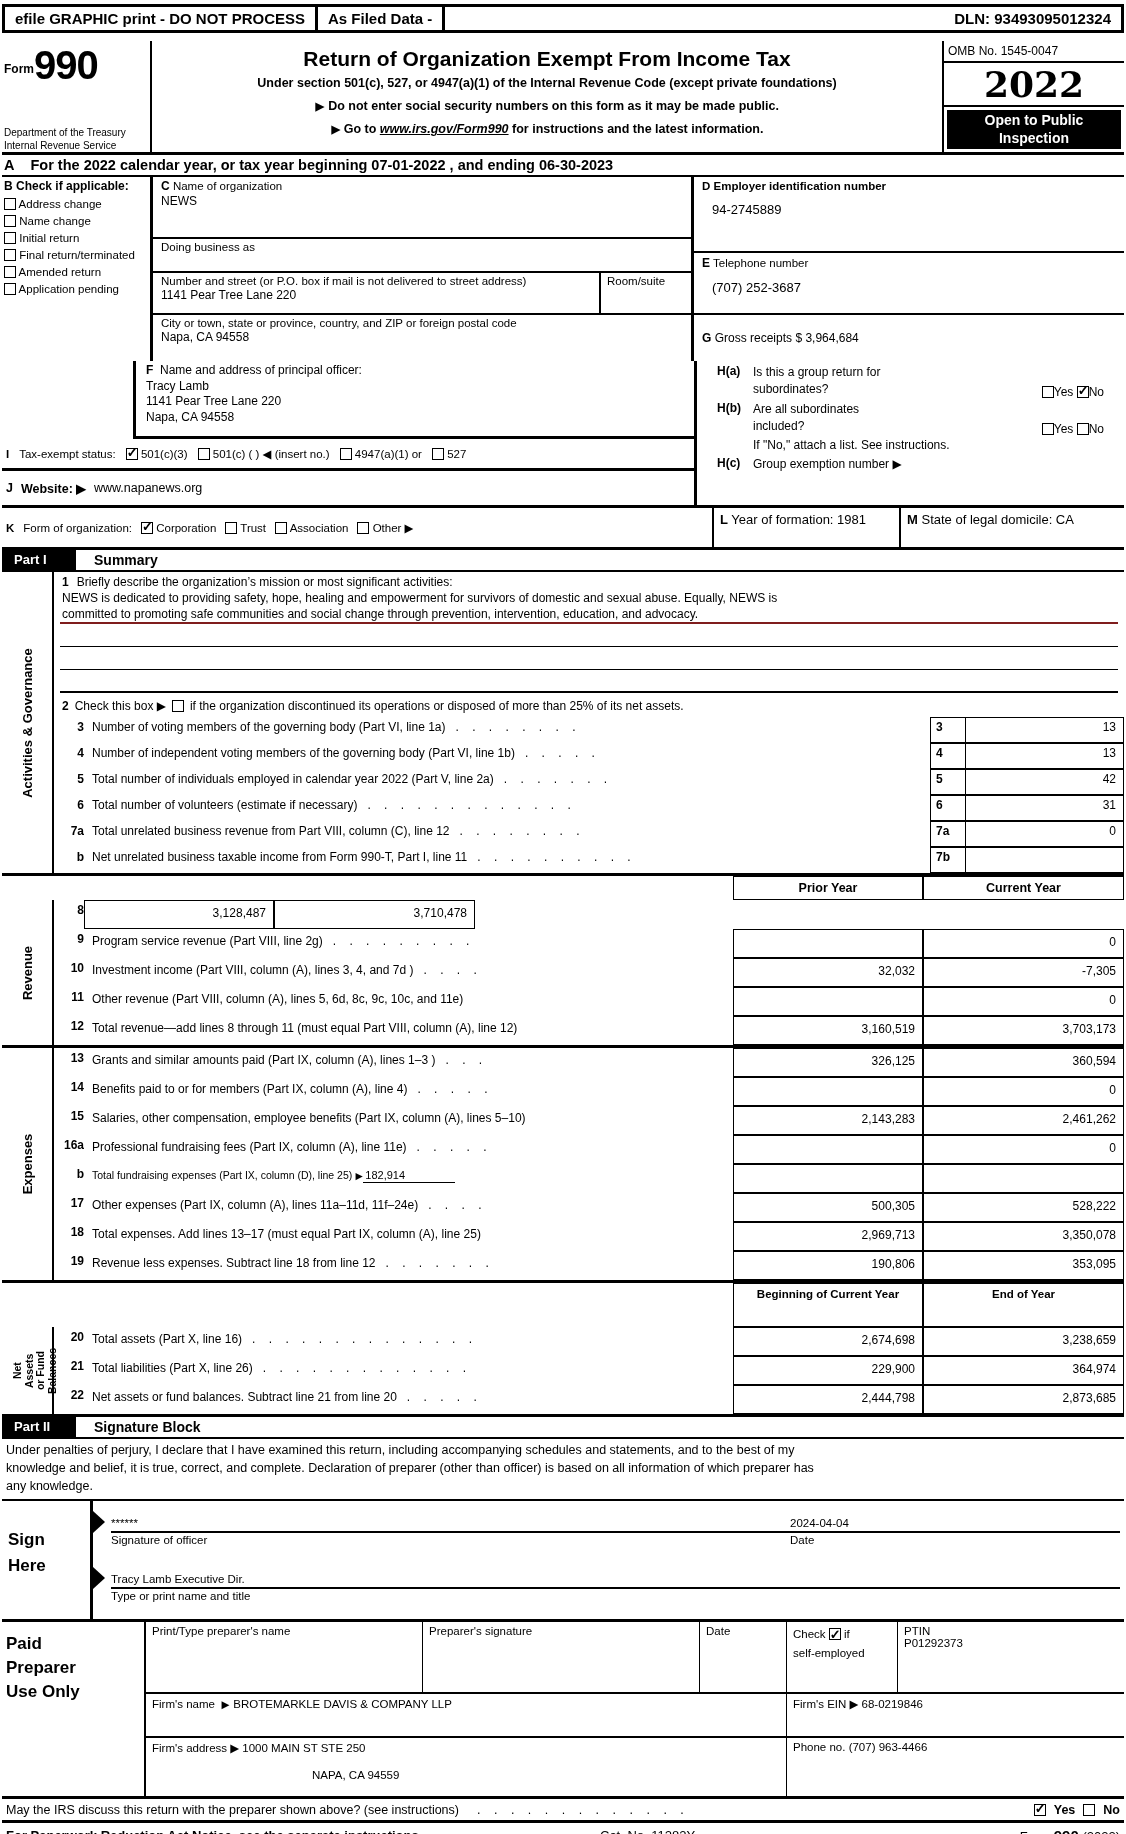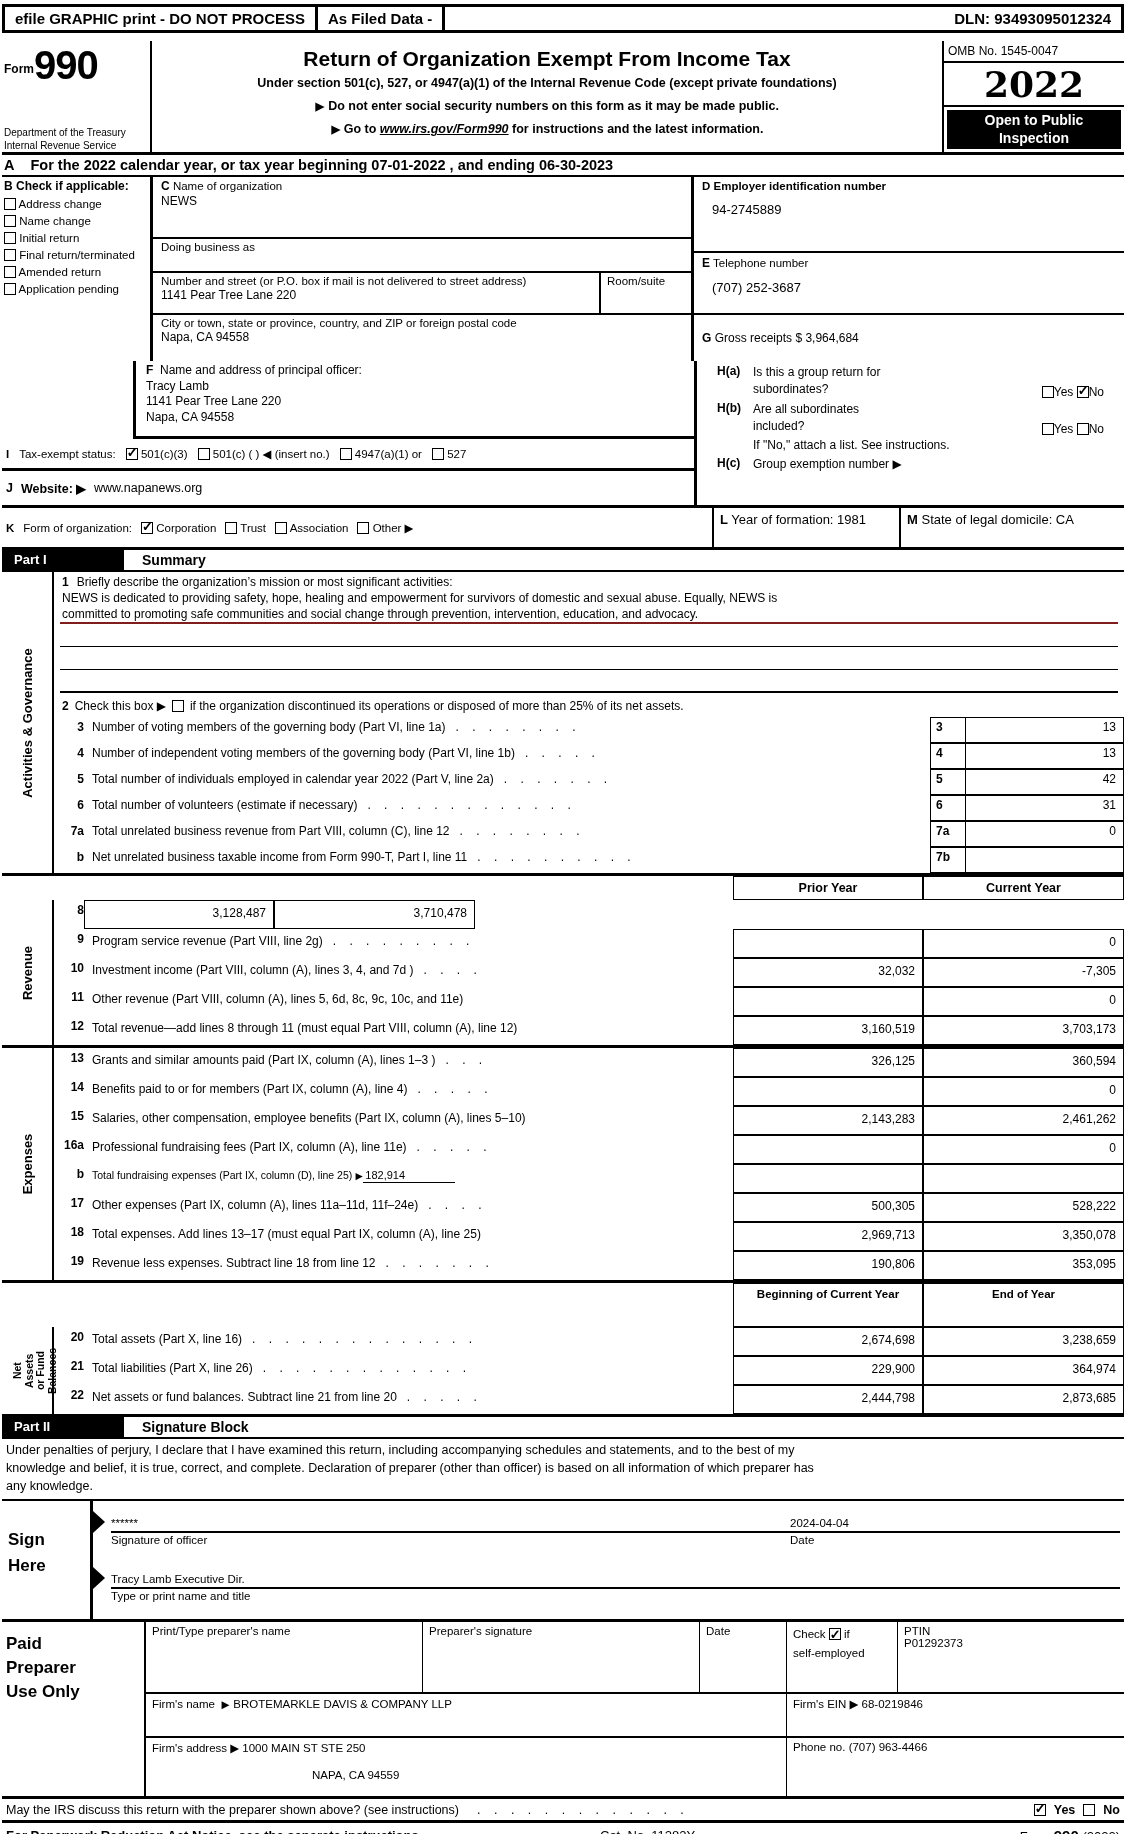--- a/index.html
+++ b/index.html
@@ -76,21 +76,21 @@
 
   
   .k-row{display:flex;margin:0 2px;border-top:3px solid #000;height:42px;}
   .k-main{flex:1;display:flex;align-items:center;gap:9px;padding:0 4px;font-size:11.5px;}
   .k-cell{border-left:2px solid #000;padding:4px 6px;font-size:13px;}
   .k-l{width:187px;}
   .k-m{width:225px;}
 
   
   .part-hd{display:flex;align-items:stretch;margin:0 2px;border-top:3px solid #000;border-bottom:2px solid #000;}
-  .pbox{background:#000;color:#fff;font-weight:bold;font-size:13px;width:122px;padding:2px 4px 2px 12px;}
+  .pbox{background:#000;color:#fff;font-weight:bold;font-size:13px;width:74px;padding:2px 4px 2px 12px;}
   .ptitle{font-weight:bold;font-size:14px;padding:2px 0 2px 18px;}
 
   
   .group{display:flex;margin:0 2px;}
   .vcol{width:50px;flex:none;position:relative;}
   .gcontent{flex:1;border-left:2px solid #000;}
   .vtext{position:absolute;top:50%;left:50%;transform:translate(-50%,-50%) rotate(180deg);writing-mode:vertical-rl;font-weight:bold;font-size:13px;white-space:nowrap;}
   .vtext.small{font-size:10.5px;white-space:normal;width:30px;text-align:center;line-height:1.1;}
   .p1line1{display:flex;gap:8px;padding:3px 6px 1px 8px;}
   .p1num{font-weight:bold;}

